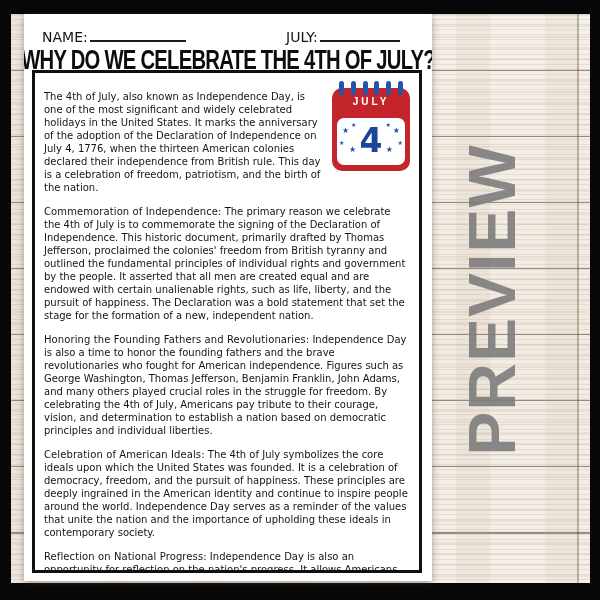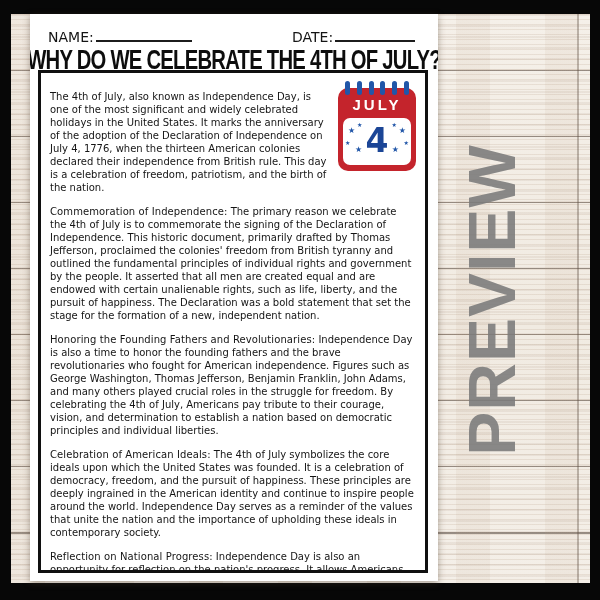--- a/index.html
+++ b/index.html
@@ -24,21 +24,21 @@
   
   .watermark{
     position:absolute;left:481px;top:286px;
     transform:translate(-50%,-50%) rotate(-90deg);
     font-family:"Liberation Sans",sans-serif;font-weight:800;
     font-size:66px;letter-spacing:1px;color:#7b7b7b;opacity:0.88;
     white-space:nowrap;
   }
   
   .paper{
-    position:absolute;left:19px;top:0;width:408px;height:567px;
+    position:absolute;left:13px;top:0;width:408px;height:567px;
     background:#ffffff;overflow:hidden;
     box-shadow:0 2px 7px rgba(70,55,40,0.45);
   }
   .meta{position:absolute;top:15px;font-size:14px;color:#141414;}
   .meta-name{left:18px;}
   .meta-date{left:262px;}
   .blank-line{
     display:inline-block;height:13px;border-bottom:2px solid #1c1c1c;
     margin-left:2px;vertical-align:baseline;
   }
@@ -73,21 +73,21 @@
     background:#c4242c;border-radius:10px;
   }
   .cal-rings{
     position:absolute;left:7px;top:0;width:64px;display:flex;
     justify-content:space-between;
   }
   .cal-ring{width:5px;height:14px;border-radius:3px;background:#2156a8;}
   .cal-month{
     position:absolute;left:0;top:15px;width:78px;text-align:center;
     font-family:"Liberation Sans",sans-serif;font-weight:800;
-    font-size:15px;letter-spacing:3px;color:#ffffff;
+    font-size:10px;letter-spacing:3px;color:#ffffff;
   }
   .cal-panel{
     position:absolute;left:5px;top:37px;width:68px;height:47px;
     background:#ffffff;border-radius:7px;
   }
   .cal-day{
     position:absolute;left:0;top:2px;width:68px;text-align:center;
     font-weight:700;font-size:33px;line-height:42px;color:#1b4596;
     font-family:"DejaVu Sans",sans-serif;
   }
@@ -107,21 +107,21 @@
 <div class="stage">
   <div class="wood">
     <div class="wood-seam" style="left:566px;"></div>
 
     <div class="watermark">PREVIEW</div>
 
     <div class="paper">
 
       <div class="meta meta-name"><span>NAME:</span><span class="blank-line blank-name"></span></div>
 
-      <div class="meta meta-date"><span>DATE:</span><span class="blank-line blank-date"></span></div>
+      <div class="meta meta-date"><span>JULY:</span><span class="blank-line blank-date"></span></div>
 
       <div class="title">WHY DO WE CELEBRATE THE 4TH OF JULY?</div>
 
       <div class="textbox">
 
         <div class="cal">
           <div class="cal-body"></div>
           <div class="cal-rings">
             <span class="cal-ring"></span>
             <span class="cal-ring"></span>

